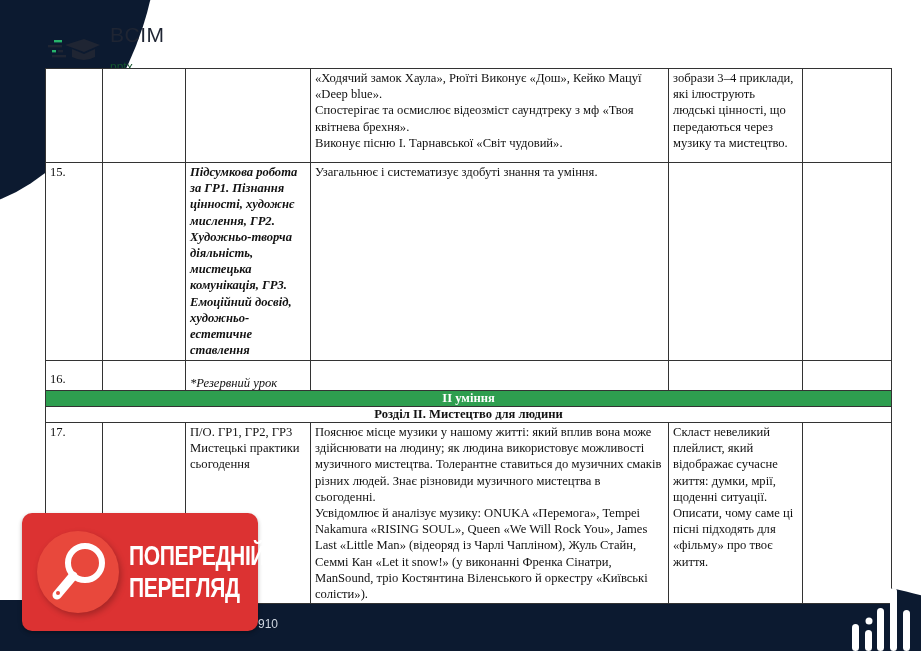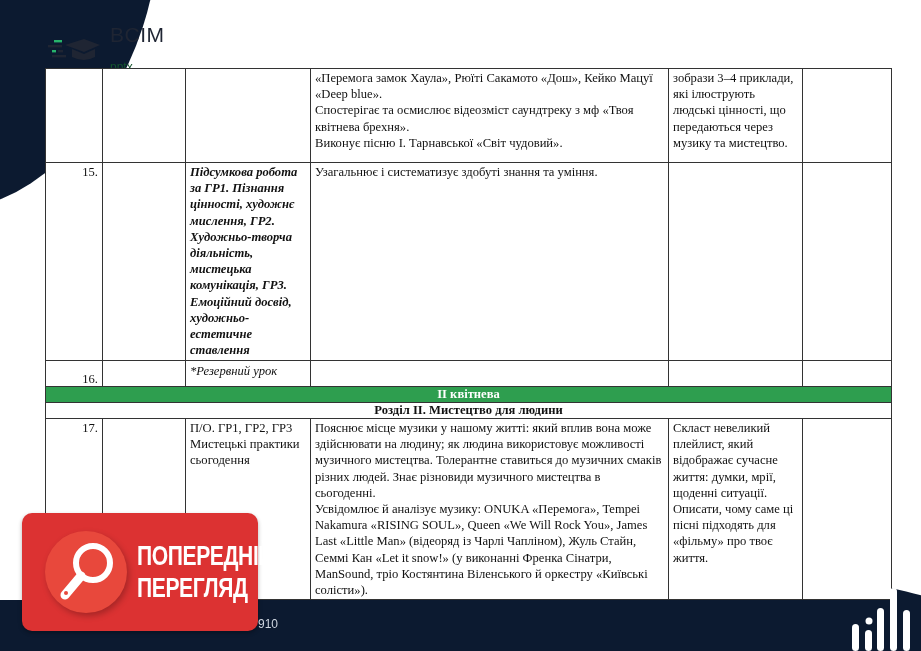--- a/index.html
+++ b/index.html
@@ -26,36 +26,35 @@
   .logo-sub { font-family: "Liberation Sans", sans-serif; font-size: 12px; color: #14532d; margin-top: 16px; }
 
   table.plan {
     position: absolute; left: 45px; top: 68px; width: 846px;
     border-collapse: collapse; table-layout: fixed; background: #fff;
     font-size: 12.6px; line-height: 16.2px;
   }
   table.plan td { border: 1px solid #333; vertical-align: top; padding: 1px 4px 1px 4px; }
   .c1 { width: 57px; } .c2 { width: 83px; } .c3 { width: 125px; }
   .c4 { width: 358px; } .c5 { width: 134px; } .c6 { width: 89px; }
-  td.num { padding-left: 14px; text-align: right; }
+  td.num { padding-left: 14px; }
   .italic-bold { font-weight: bold; font-style: italic; }
   .italic { font-style: italic; }
   tr.semester td {
     background: #2e9e4f; color: #fff; text-align: center; font-weight: bold;
     padding: 0; line-height: 15px; font-family: "Liberation Serif", serif;
   }
   tr.section td { text-align: center; font-weight: bold; padding: 0; line-height: 15px; }
   .line { display: block; }
 
   .preview-badge {
     position: absolute; left: 22px; top: 513px; width: 236px; height: 118px;
     background: #dc3232; border-radius: 10px;
     display: flex; align-items: center;
     box-shadow: 0 2px 4px rgba(0,0,0,0.3);
-    padding-left: 8px;
   }
   .preview-circle {
     width: 82px; height: 82px; border-radius: 50%; background: #e8483c;
     margin-left: 15px; position: relative; box-shadow: 2px 3px 6px rgba(0,0,0,0.25);
   }
   .preview-text {
     margin-left: 10px; color: #fff; font-family: "Liberation Sans", sans-serif;
     font-weight: bold; font-size: 27px; line-height: 32px; letter-spacing: -0.5px;
     transform: scaleX(0.78); transform-origin: left center;
   }
@@ -96,45 +95,45 @@
       <col class="c4">
       <col class="c5">
       <col class="c6">
   </colgroup>
   <tbody>
       <tr style="height:94px;">
     <td class="num"></td>
     <td></td>
     <td></td>
     <td>
-      <span class="line">«Перемога замок Хаула», Рюїті Сакамото «Дош», Кейко Мацуї «Deep blue».</span>
+      <span class="line">«Ходячий замок Хаула», Рюїті Виконує «Дош», Кейко Мацуї «Deep blue».</span>
       <span class="line">Спостерігає та осмислює відеозміст саундтреку з мф «Твоя квітнева брехня».</span>
       <span class="line">Виконує пісню І. Тарнавської «Світ чудовий».</span>
     </td>
     <td>зобрази 3–4 приклади, які ілюструють людські цінності, що передаються через музику та мистецтво.</td>
     <td></td>
   </tr>
   <tr style="height:198px;">
     <td class="num">15.</td>
     <td></td>
     <td class="italic-bold">Підсумкова робота за ГР1. Пізнання цінності, художнє мислення, ГР2. Художньо-творча діяльність, мистецька комунікація, ГР3. Емоційний досвід, художньо-естетичне ставлення</td>
     <td>Узагальнює і систематизує здобуті знання та уміння.</td>
     <td></td>
     <td></td>
   </tr>
   <tr style="height:14px;">
     <td class="num" style="padding-top:12px;padding-bottom:0;line-height:13px;">16.</td>
     <td></td>
-    <td class="italic" style="padding-top:4px;padding-bottom:0;line-height:13px;">*Резервний урок</td>
+    <td class="italic" style="padding-top:16px;padding-bottom:0;line-height:13px;">*Резервний урок</td>
     <td></td>
     <td></td>
     <td></td>
   </tr>
   <tr class="semester">
-    <td colspan="6">II квітнева</td>
+    <td colspan="6">II уміння</td>
   </tr>
   <tr class="section">
     <td colspan="6">Розділ ІІ. Мистецтво для людини</td>
   </tr>
   <tr style="height:168px;">
     <td class="num">17.</td>
     <td></td>
     <td>П/О. ГР1, ГР2, ГР3 Мистецькі практики сьогодення</td>
     <td>
       <span class="line">Пояснює місце музики у нашому житті: який вплив вона може здійснювати на людину; як людина використовує можливості музичного мистецтва. Толерантне ставиться до музичних смаків різних людей. Знає різновиди музичного мистецтва в сьогоденні.</span>

